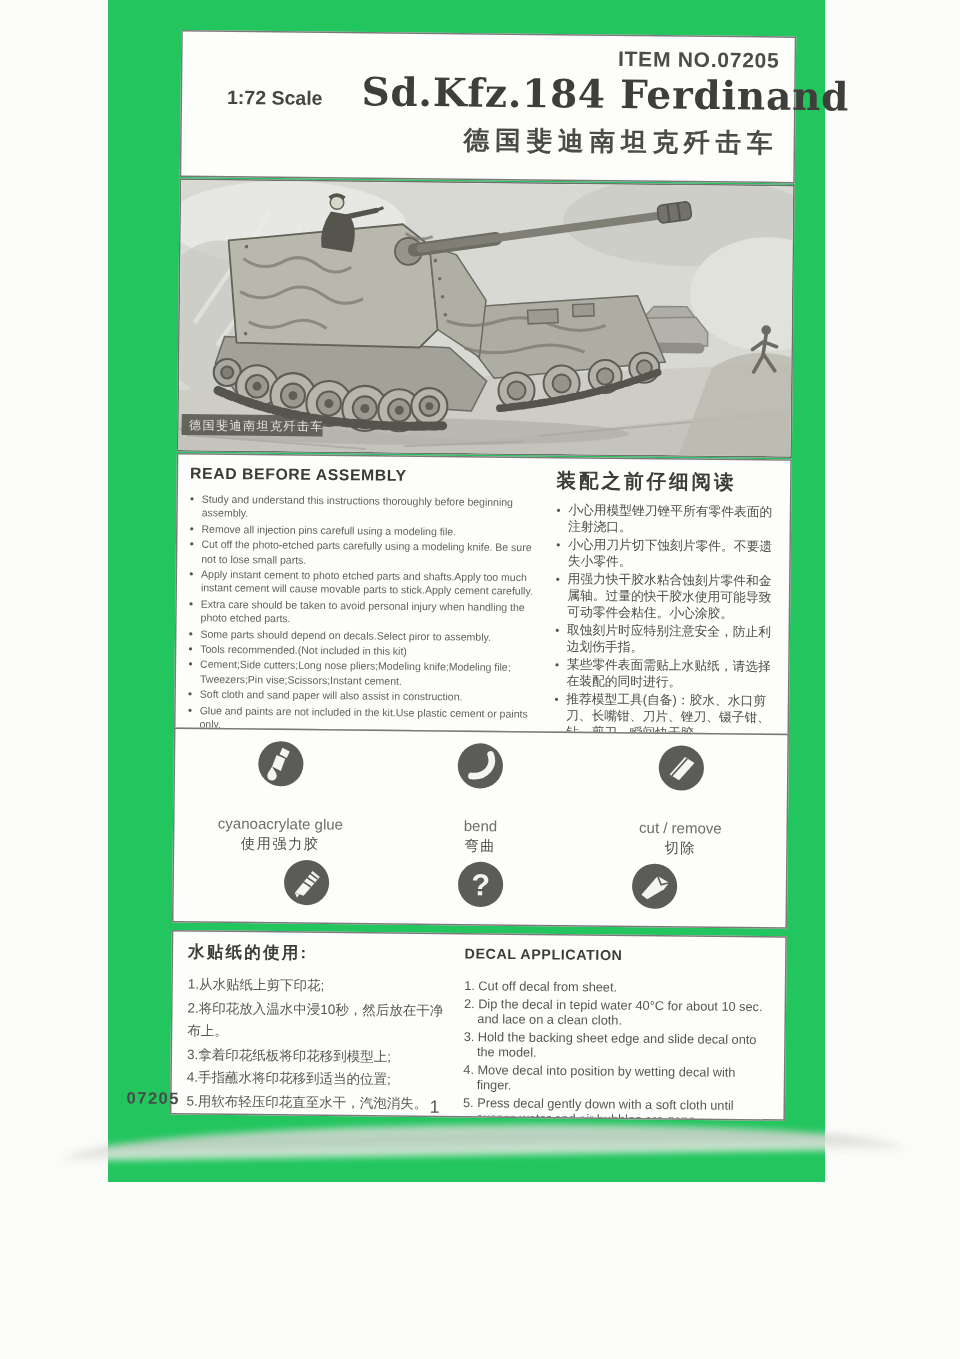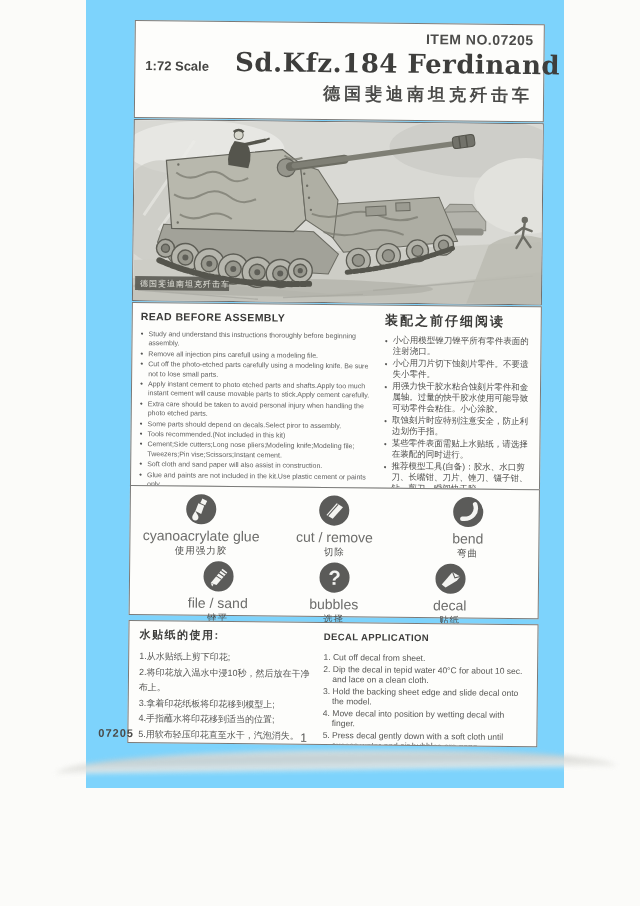--- a/index.html
+++ b/index.html
@@ -6,37 +6,37 @@
   html,body { width:640px; height:906px; }
   body {
     position:relative;
     font-family:"Liberation Sans", sans-serif;
     background:#fbfbf9;
     overflow:hidden;
     color:#4a4a48;
   }
   .scan-edge-mark{ position:absolute; left:88px; top:0; width:2px; height:46px; background:#d9d9d6; }
   .page{
-    position:absolute; left:86px; top:0; width:478px; height:788px;
-    background:#7dd3fc;
+    position:absolute; left:72px; top:0; width:478px; height:788px;
+    background:#22c55e;
   }
   .page-inner{ position:absolute; inset:0; transform:rotate(0.6deg); transform-origin:240px 390px; }
   .page-shadow{
     position:absolute; left:-30px; top:750px; width:560px; height:20px;
     background:linear-gradient(180deg,#e2e2df 0%, #cfcfcb 45%, #efefec 100%);
     border-radius:45% 55% 60% 40% / 100% 100% 0 0;
     filter:blur(2.5px); opacity:.85; transform:rotate(-0.8deg);
   }
 
   
   .box{ border:1px solid #7a7a78; background:#fdfdfb; position:absolute; left:45px; width:410px; }
   .header-box{ top:22px; height:98px; padding:7px 10px 0 10px; }
   .item-no{ text-align:right; font-size:14px; font-weight:bold; color:#4c4c4a; letter-spacing:.5px; }
   .title-row{ display:flex; align-items:baseline; margin-top:2px; }
-  .scale-label{ font-size:13px; font-weight:bold; color:#454543; margin-left:0; white-space:nowrap; }
+  .scale-label{ font-size:13px; font-weight:bold; color:#454543; margin-left:20px; white-space:nowrap; }
   .kit-title{
     font-family:"DejaVu Serif", serif; font-size:26px; font-weight:bold;
     color:#3e3e3c; margin-left:26px; letter-spacing:.5px; white-space:nowrap;
   }
   .title-zh{ text-align:right; font-size:17px; font-weight:bold; color:#4b4b49; letter-spacing:4px; margin-top:4px; }
 
   
   .illo-box{ top:121px; height:182px; padding:0; border-color:#6f6f6e; overflow:hidden; }
   .illo-box svg{ display:block; }
 
@@ -50,21 +50,21 @@
   .b-item::before{ content:"●"; position:absolute; left:0; top:0; font-size:5px; color:#55555300; color:#555553; }
   .bz-item{ position:relative; font-size:8.5px; line-height:11px; color:#4c4c4a; padding-left:8px; margin-bottom:1px; }
   .bz-item::before{ content:"●"; position:absolute; left:0; top:1px; font-size:5px; color:#555553; }
 
   
   .icon-box{ top:487px; height:130px; padding:6px 4px 0 4px; }
   .icon-row{ display:flex; justify-content:space-around; align-items:flex-start; }
   .icon-row.second{ margin-top:2px; padding:0 26px; }
   .icon-cell{ display:flex; flex-direction:column; align-items:center; width:86px; }
   .icon-circle{ width:33px; height:33px; display:block; }
-  .icon-label-en{ font-size:14px; color:#6d6d6b; margin-top:2px; white-space:nowrap; }
+  .icon-label-en{ font-size:10px; color:#6d6d6b; margin-top:19px; white-space:nowrap; }
   .icon-label-zh{ font-size:9.5px; color:#4e4e4c; margin-top:1px; white-space:nowrap; letter-spacing:1px;font-family:Liberation Serif, serif; }
 
   
   .decal-box{ top:622px; height:123px; display:flex; padding:6px 8px 0 10px; overflow:hidden; }
   .dcol-zh{ width:182px; }
   .dcol-en{ width:210px; margin-left:6px; }
   .dh-zh{ font-size:11px; font-weight:bold; color:#3c3c3a; letter-spacing:1.5px; margin-bottom:7px; }
   .dh-en{ font-size:9.5px; font-weight:bold; color:#3c3c3a; letter-spacing:.4px; margin:2px 0 10px 0; }
   .dz-item{ font-size:9px; line-height:15.5px; color:#565654; }
   .de-item{ font-size:8.5px; line-height:10.5px; color:#565654; padding-left:9px; text-indent:-9px; margin-bottom:1px; }
@@ -269,34 +269,34 @@
           </svg>
           <div class="icon-label-en">cyanoacrylate glue</div>
           <div class="icon-label-zh">使用强力胶</div>
         </div>
 
 
 
         <div class="icon-cell">
           <svg class="icon-circle" viewBox="0 0 34 34">
             <circle cx="17" cy="17" r="15.5" fill="#5b5b59"></circle>
+            <path d="M24,9 C27,17 21,25 11,24" stroke="#f4f4f1" stroke-width="4.6" fill="none" stroke-linecap="round"></path>
+          </svg>
+          <div class="icon-label-en">bend</div>
+          <div class="icon-label-zh">弯曲</div>
+        </div>
+
+        <div class="icon-cell">
+          <svg class="icon-circle" viewBox="0 0 34 34">
+            <circle cx="17" cy="17" r="15.5" fill="#5b5b59"></circle>
             <polygon points="9,21.5 19.5,9.5 26,13.5 15.5,25.5" fill="#f4f4f1"></polygon>
             <line x1="10.5" y1="22.5" x2="21" y2="10.5" stroke="#5b5b59" stroke-width="1.1"></line>
           </svg>
           <div class="icon-label-en">cut / remove</div>
           <div class="icon-label-zh">切除</div>
-        </div>
-
-        <div class="icon-cell">
-          <svg class="icon-circle" viewBox="0 0 34 34">
-            <circle cx="17" cy="17" r="15.5" fill="#5b5b59"></circle>
-            <path d="M24,9 C27,17 21,25 11,24" stroke="#f4f4f1" stroke-width="4.6" fill="none" stroke-linecap="round"></path>
-          </svg>
-          <div class="icon-label-en">bend</div>
-          <div class="icon-label-zh">弯曲</div>
         </div>
       </div>
 
       <div class="icon-row second">
 
         <div class="icon-cell">
           <svg class="icon-circle" viewBox="0 0 34 34">
             <circle cx="17" cy="17" r="15.5" fill="#5b5b59"></circle>
             <polygon points="9,24 21,9 26,13 15,26" fill="#f4f4f1"></polygon>
             <polygon points="9,24 12,25.5 10.5,27.5" fill="#f4f4f1"></polygon>

